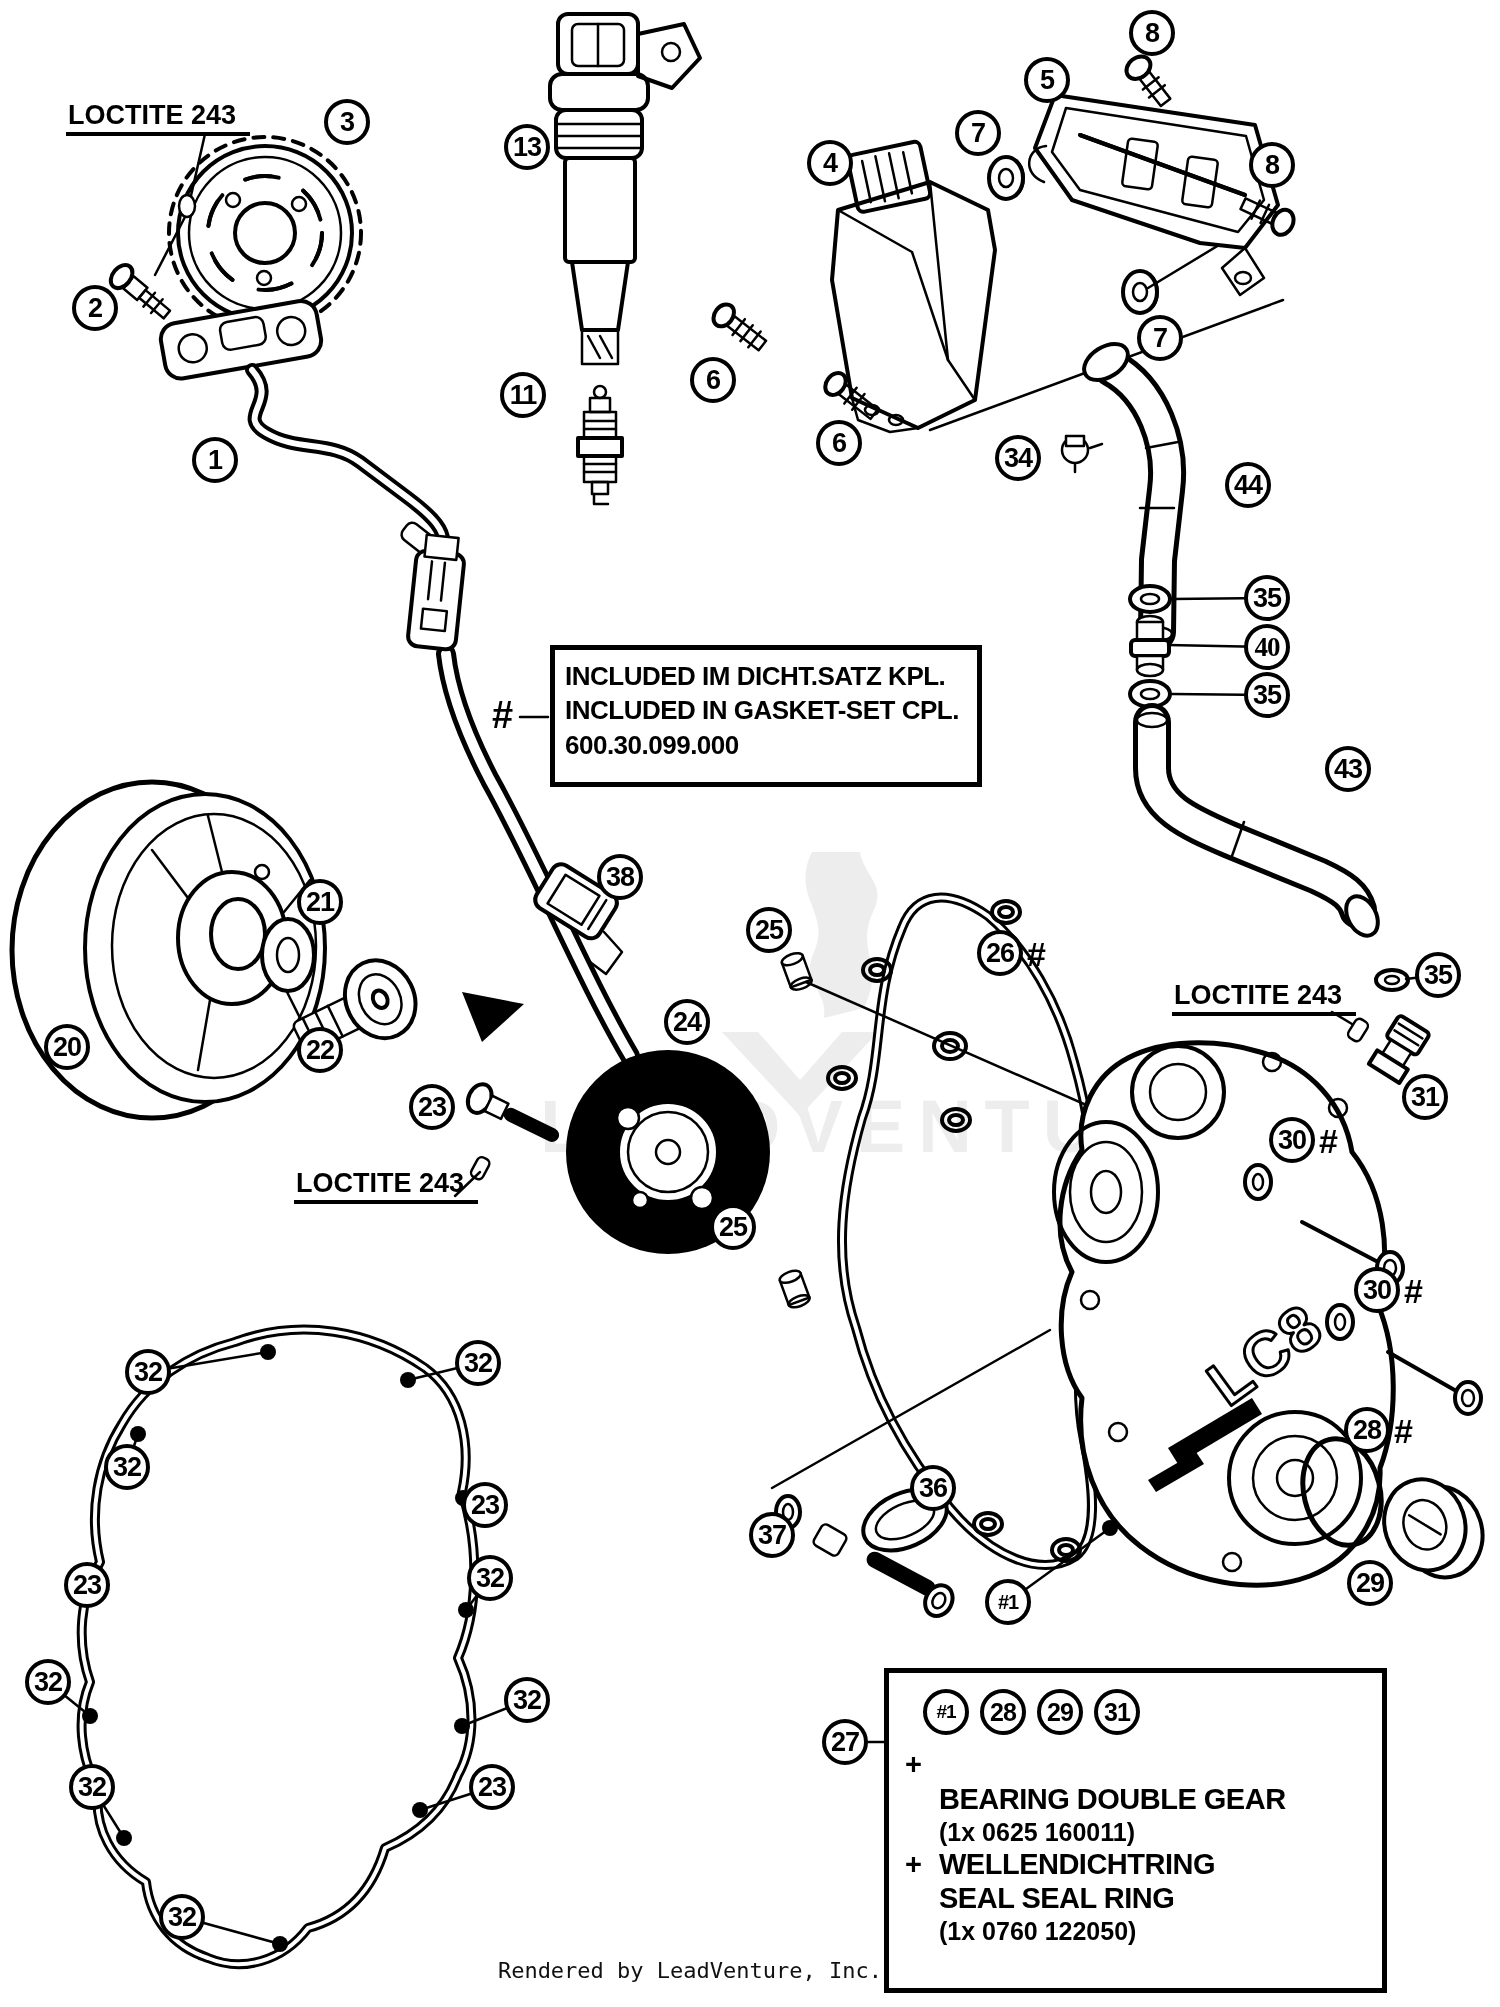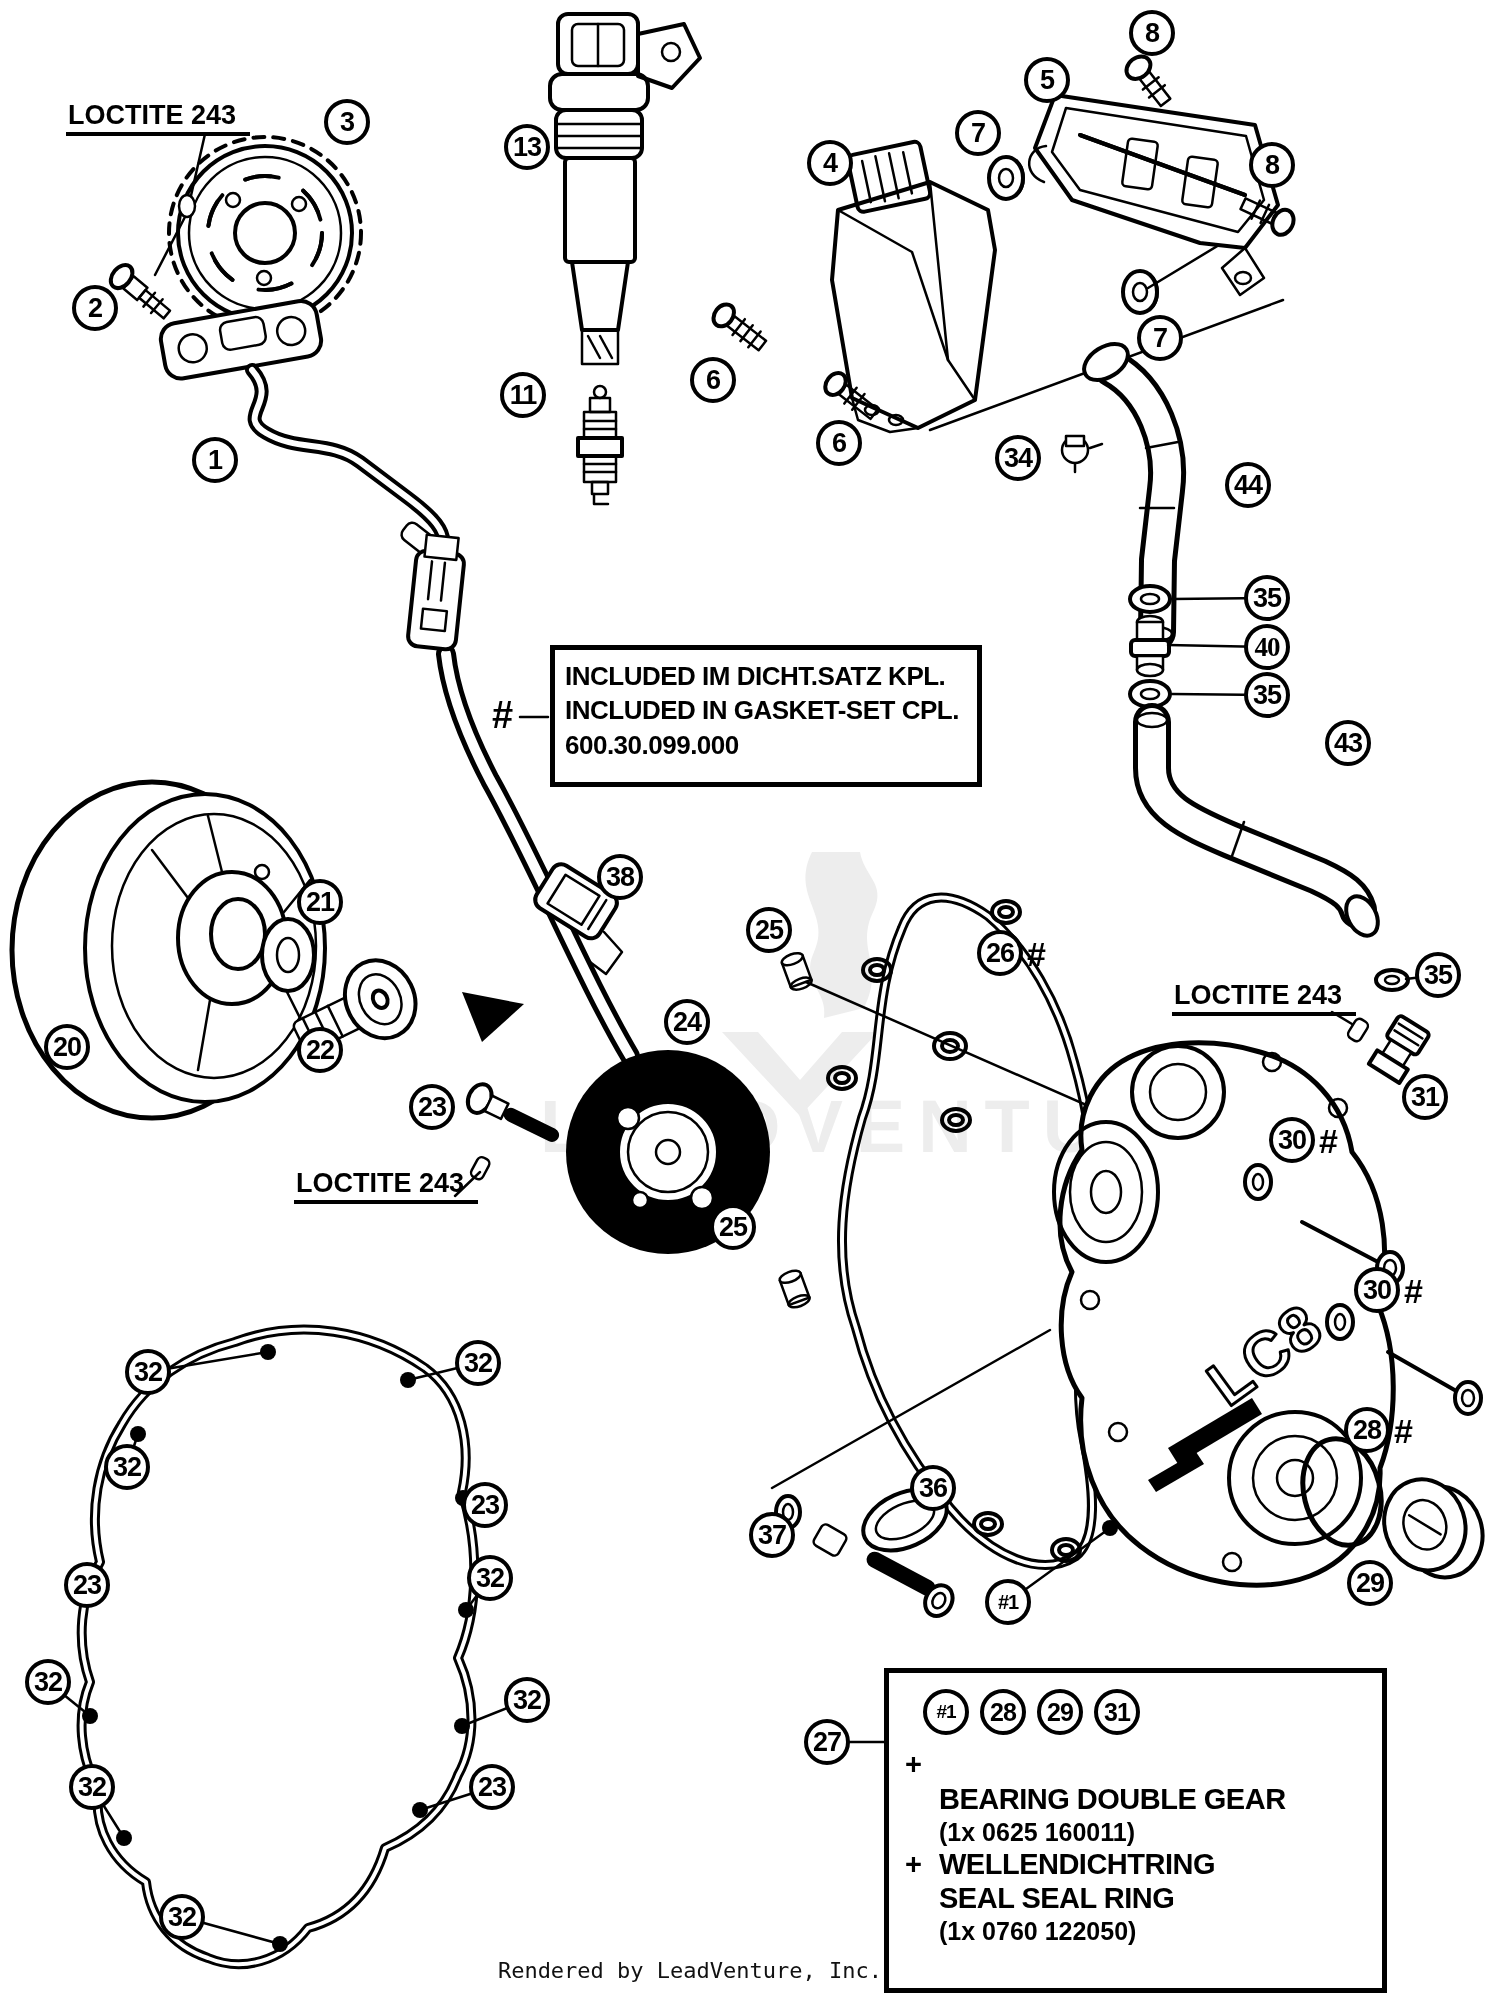--- a/index.html
+++ b/index.html
@@ -531,40 +531,40 @@
     <div class="callout" style="left: 978px; top: 133px;">7</div>
     <div class="callout" style="left: 1047px; top: 80px;">5</div>
     <div class="callout" style="left: 1152px; top: 33px;">8</div>
     <div class="callout" style="left: 1272px; top: 165px;">8</div>
     <div class="callout" style="left: 1160px; top: 338px;">7</div>
     <div class="callout" style="left: 1018px; top: 458px;">34</div>
     <div class="callout" style="left: 1248px; top: 485px;">44</div>
     <div class="callout" style="left: 1267px; top: 598px;">35</div>
     <div class="callout" style="left: 1267px; top: 647px; font-family: Liberation Serif, serif;">40</div>
     <div class="callout" style="left: 1267px; top: 695px;">35</div>
-    <div class="callout" style="left: 1348px; top: 743px; text-align: center;">43</div>
+    <div class="callout" style="left: 1348px; top: 769px; text-align: center;">43</div>
     <div class="callout" style="left: 1438px; top: 975px;">35</div>
     <div class="callout" style="left: 1425px; top: 1097px;">31</div>
     <div class="callout" style="left: 1292px; top: 1140px;">30<span class="sfx">#</span></div>
     <div class="callout" style="left: 1377px; top: 1290px;">30<span class="sfx">#</span></div>
     <div class="callout" style="left: 1367px; top: 1430px;">28<span class="sfx">#</span></div>
     <div class="callout" style="left: 1370px; top: 1583px;">29</div>
     <div class="callout" style="left: 67px; top: 1047px;">20</div>
     <div class="callout" style="left: 320px; top: 902px;">21</div>
     <div class="callout" style="left: 320px; top: 1050px;">22</div>
     <div class="callout" style="left: 432px; top: 1107px;">23</div>
     <div class="callout" style="left: 620px; top: 877px;">38</div>
     <div class="callout" style="left: 687px; top: 1022px;">24</div>
     <div class="callout" style="left: 769px; top: 930px;">25</div>
     <div class="callout" style="left: 733px; top: 1227px;">25</div>
     <div class="callout" style="left: 1000px; top: 953px;">26<span class="sfx">#</span></div>
     <div class="callout" style="left: 933px; top: 1488px;">36</div>
     <div class="callout" style="left: 772px; top: 1535px;">37</div>
     <div class="callout small-text" style="left: 1008px; top: 1602px;">#1</div>
-    <div class="callout" style="left: 827px; top: 1742px;">27</div>
+    <div class="callout" style="left: 845px; top: 1742px;">27</div>
     <div class="callout" style="left: 148px; top: 1372px;">32</div>
     <div class="callout" style="left: 478px; top: 1363px;">32</div>
     <div class="callout" style="left: 127px; top: 1467px;">32</div>
     <div class="callout" style="left: 485px; top: 1505px;">23</div>
     <div class="callout" style="left: 87px; top: 1585px;">23</div>
     <div class="callout" style="left: 490px; top: 1578px;">32</div>
     <div class="callout" style="left: 48px; top: 1682px;">32</div>
     <div class="callout" style="left: 527px; top: 1700px;">32</div>
     <div class="callout" style="left: 92px; top: 1787px;">32</div>
     <div class="callout" style="left: 492px; top: 1787px;">23</div>

